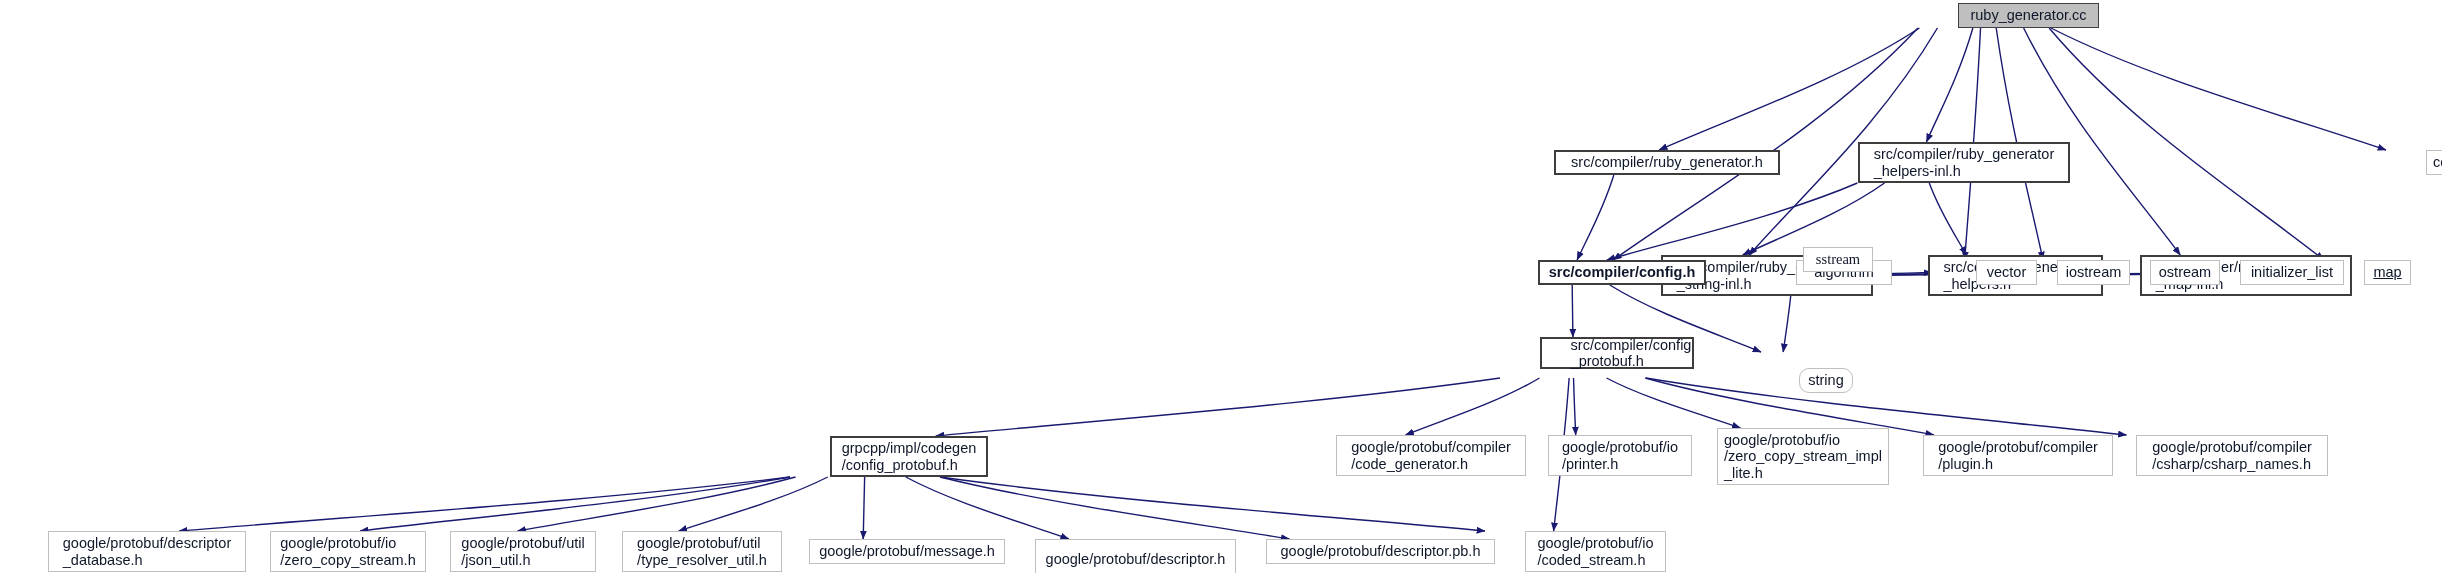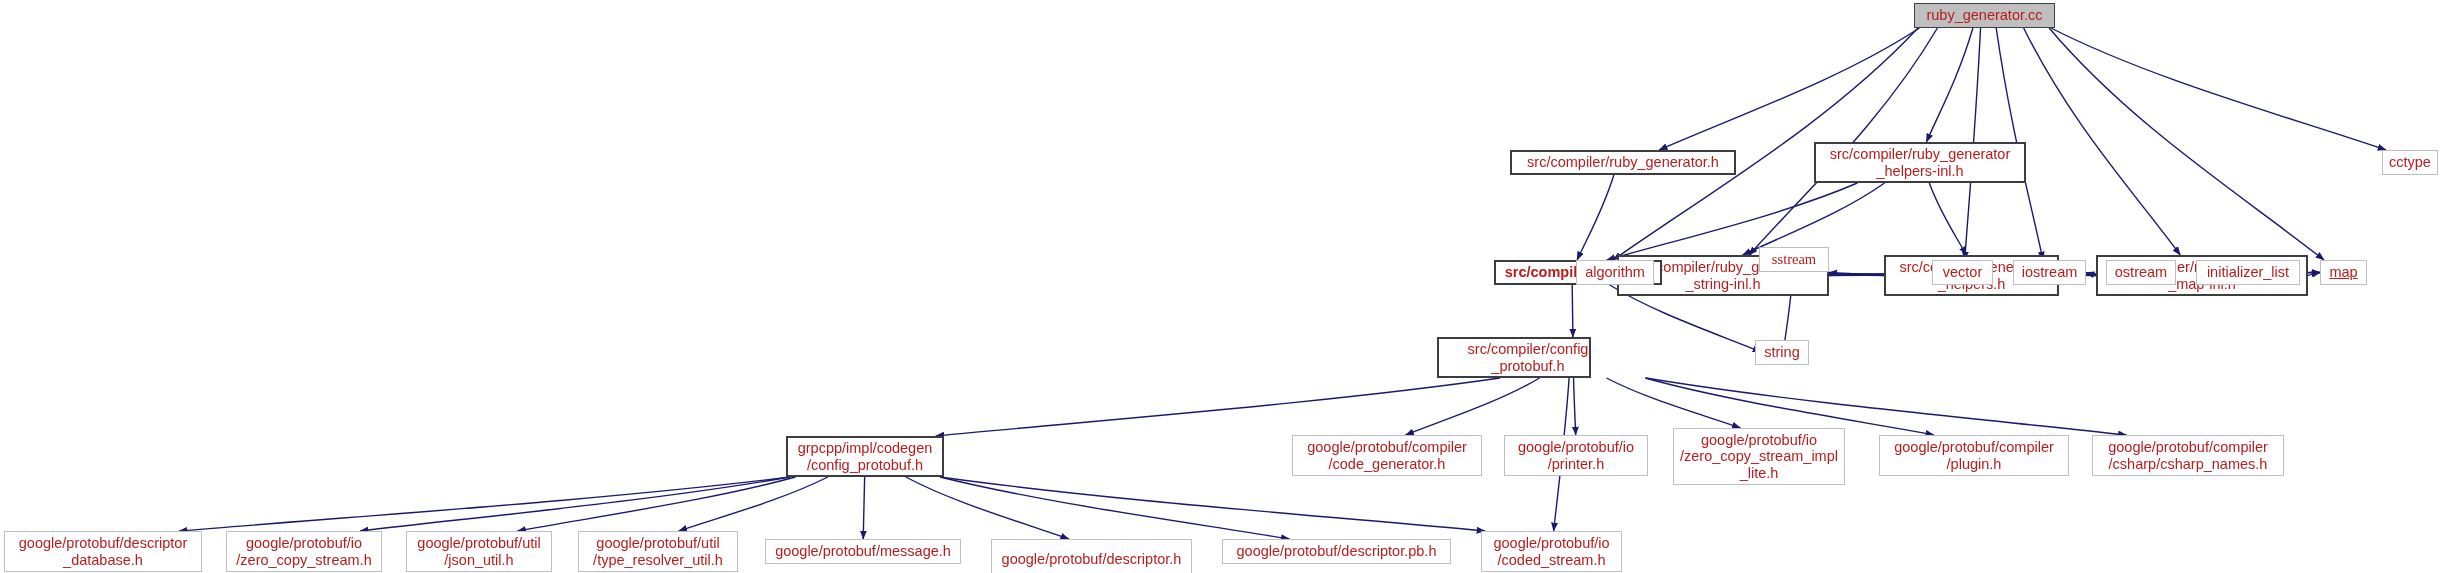--- a/index.html
+++ b/index.html
@@ -21,28 +21,28 @@
     top: 0;
     width: 2442px;
     height: 573px;
   }
   .node {
     position: absolute;
     box-sizing: border-box;
     display: flex;
     align-items: center;
     justify-content: center;
-    text-align: center;
-    color: #b91c1c;
+    color: #0f172a;
     font-size: 14.5px;
     line-height: 1.12;
     white-space: pre;
     background: #ffffff;
     border: 1px solid #bfbfbf;
     z-index: 2;
+    margin-left: 44px;
   }
   .node.root {
     background: #bfbfbf;
     border: 1px solid #404040;
   }
   .node.thick {
     border: 2px solid #3d3d3d;
   }
 </style>
 </head>
@@ -111,30 +111,30 @@
       <div class="node thick" style="left: 1814px; top: 142px; width: 212px; height: 41px;">src/compiler/ruby_generator
 _helpers-inl.h</div>
       <div class="node plain" style="left: 2382px; top: 150px; width: 56px; height: 25px;">cctype</div>
       <div class="node thick" style="left: 1617px; top: 255px; width: 212px; height: 41px;">src/compiler/ruby_generator
 _string-inl.h</div>
       <div class="node thick" style="left: 1884px; top: 255px; width: 175px; height: 41px;">src/compiler/generator
 _helpers.h</div>
       <div class="node thick" style="left: 2096px; top: 255px; width: 212px; height: 41px;">src/compiler/ruby_generator
 _map-inl.h</div>
       <div class="node thick" style="left: 1494px; top: 260px; width: 168px; height: 25px; font-weight: bold;">src/compiler/config.h</div>
-      <div class="node plain" style="left: 1576px; top: 260px; width: 78px; height: 25px;">algorithm</div>
+      <div class="node plain" style="left: 1752px; top: 260px; width: 96px; height: 25px;">algorithm</div>
       <div class="node plain" style="left: 1759px; top: 247px; width: 70px; height: 25px; font-family: Liberation Serif, serif;">sstream</div>
       <div class="node plain" style="left: 1932px; top: 260px; width: 61px; height: 25px;">vector</div>
       <div class="node plain" style="left: 2013px; top: 260px; width: 73px; height: 25px;">iostream</div>
       <div class="node plain" style="left: 2106px; top: 260px; width: 70px; height: 25px;">ostream</div>
       <div class="node plain" style="left: 2196px; top: 260px; width: 104px; height: 25px;">initializer_list</div>
       <div class="node plain" style="left: 2320px; top: 260px; width: 47px; height: 25px; text-decoration: underline;">map</div>
-      <div class="node thick" style="left: 1437px; top: 337px; width: 154px; height: 41px; padding-left: 28px;">src/compiler/config
+      <div class="node thick" style="left: 1496px; top: 337px; width: 154px; height: 32px; padding-left: 28px;">src/compiler/config
 _protobuf.h</div>
-      <div class="node plain" style="left: 1755px; top: 340px; width: 54px; height: 25px;">string</div>
+      <div class="node plain" style="left: 1755px; top: 368px; width: 54px; height: 25px; border-radius: 10px;">string</div>
       <div class="node plain" style="left: 1292px; top: 435px; width: 190px; height: 41px;">google/protobuf/compiler
 /code_generator.h</div>
       <div class="node plain" style="left: 1504px; top: 435px; width: 144px; height: 41px;">google/protobuf/io
 /printer.h</div>
       <div class="node plain" style="left: 1673px; top: 428px; width: 172px; height: 57px;">google/protobuf/io
 /zero_copy_stream_impl
 _lite.h</div>
       <div class="node plain" style="left: 1879px; top: 435px; width: 190px; height: 41px;">google/protobuf/compiler
 /plugin.h</div>
       <div class="node plain" style="left: 2092px; top: 435px; width: 192px; height: 41px;">google/protobuf/compiler

